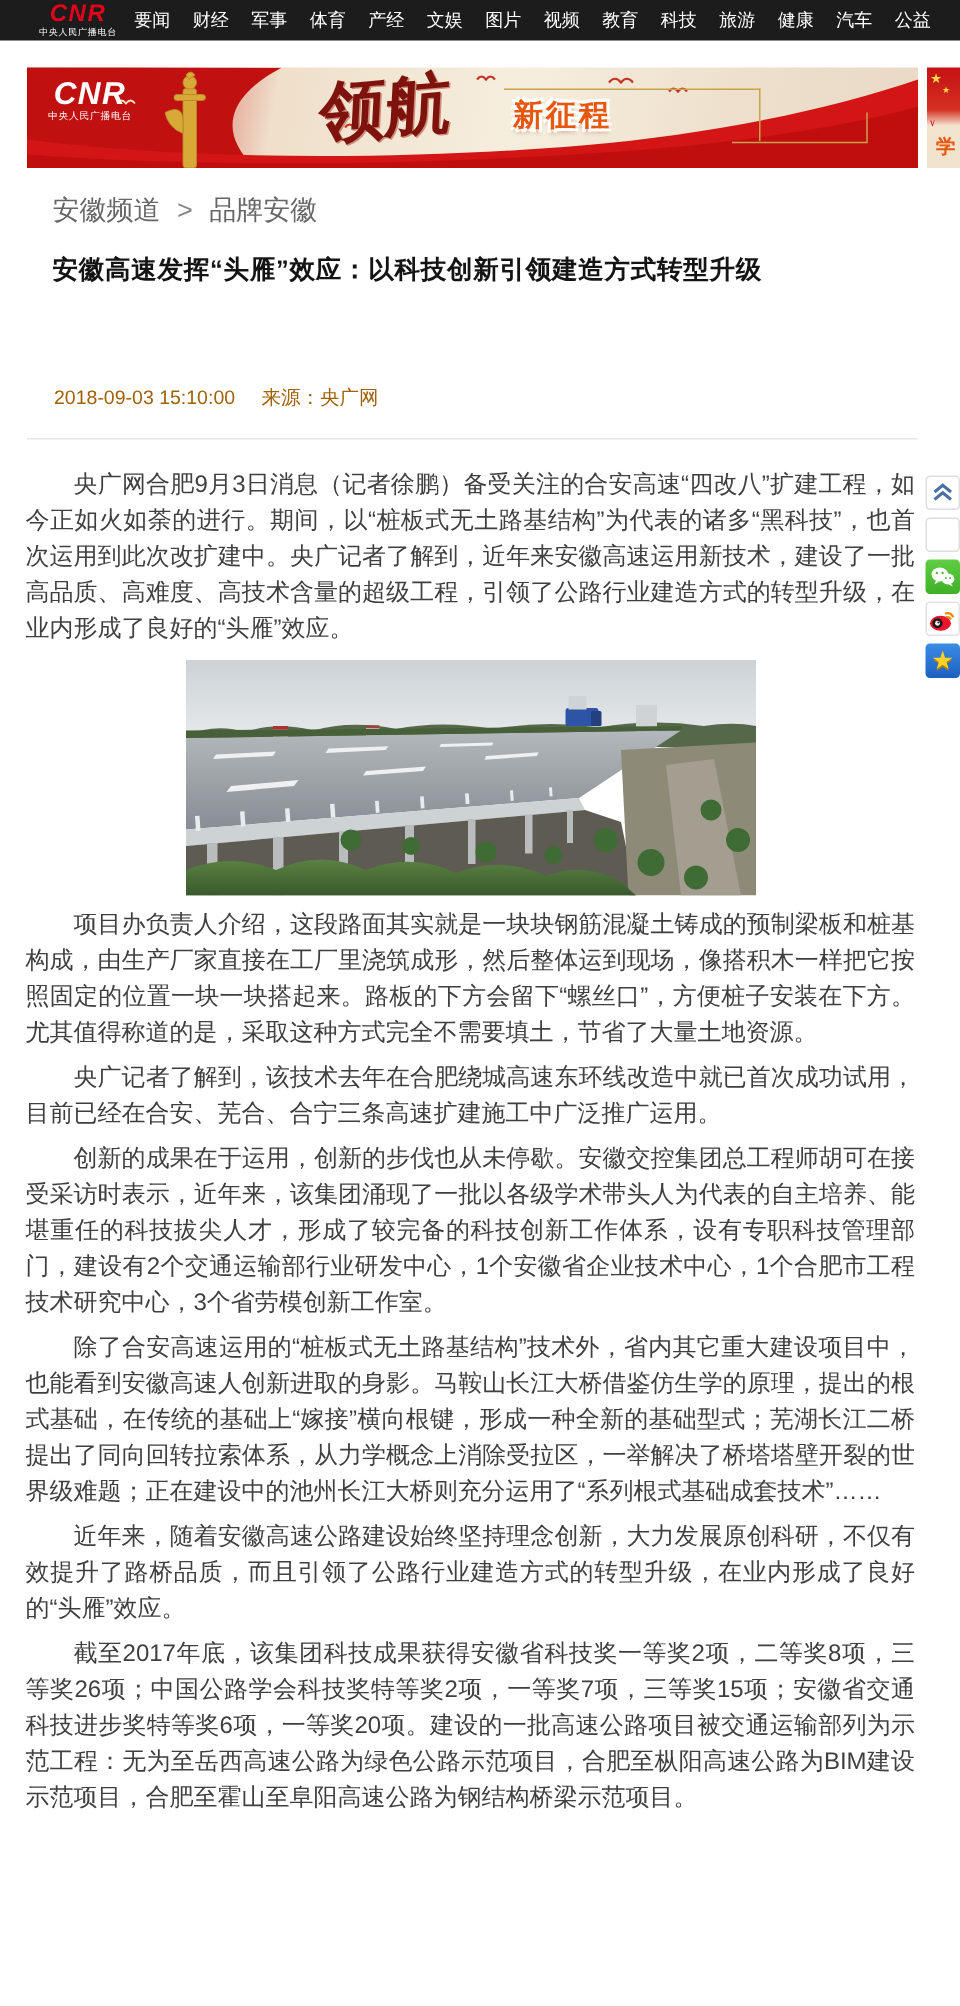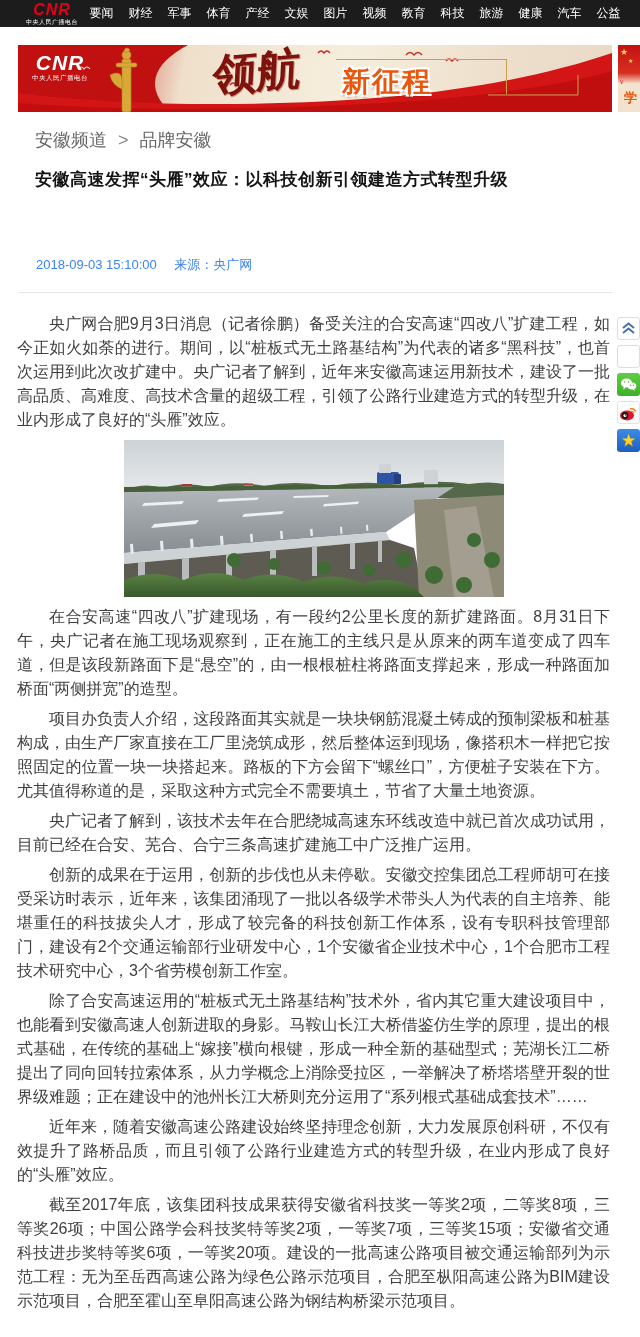--- a/index.html
+++ b/index.html
@@ -35,42 +35,42 @@
     font-size:44px;font-weight:900;color:#7e120c;
     transform:rotate(-5deg) skewX(-8deg);
     text-shadow:1px 1px 0 rgba(160,30,10,.45);
   }
   .banner .badge-frame{
     position:absolute;left:318px;top:14px;width:170px;height:34px;
     border-top:1px solid #c9a24e;border-right:1px solid #c9a24e;z-index:2;
   }
   .banner .badge{
     position:absolute;left:324px;top:18px;z-index:3;
-    font-size:28px;font-weight:900;color:#e8570e;letter-spacing:2px;
+    font-size:20px;font-weight:900;color:#e8570e;letter-spacing:2px;
     text-shadow:-2px -2px 0 #fff,2px -2px 0 #fff,-2px 2px 0 #fff,2px 2px 0 #fff,0 3px 3px rgba(120,20,0,.35);
   }
   .side-banner{
     position:absolute;left:618px;top:45px;width:22px;height:67px;overflow:hidden;
     background:linear-gradient(180deg,#c41212 0%,#d63022 42%,#f3e4cf 58%,#f1e2cd 100%);
   }
   .side-banner .star{position:absolute;left:2px;top:2px;color:#ffd84d;font-size:9px;}
   .side-banner .star2{position:absolute;left:10px;top:12px;color:#ffd84d;font-size:6px;}
   .side-banner .chtxt{position:absolute;left:6px;top:44px;color:#e8570e;font-size:13px;font-weight:bold;}
   .side-banner .bird{position:absolute;left:2px;top:32px;color:#d12;font-size:8px;}
   
   .crumb{position:absolute;left:35px;top:128px;font-size:18px;color:#666;}
   .crumb span{cursor:pointer;}
   .crumb .sep{margin:0 6px;color:#888;cursor:default;}
   
   .title{
     position:absolute;left:35px;top:160px;width:565px;
     font-size:17px;font-weight:bold;color:#141414;line-height:39px;
     letter-spacing:.5px;
   }
-  .meta{position:absolute;left:36px;top:256px;font-size:13px;color:#3b82f6;}
+  .meta{position:absolute;left:36px;top:256px;font-size:13px;color:#a16207;}
   .meta .src{margin-left:14px;}
   .rule{position:absolute;left:18px;top:292px;width:594px;height:1px;background:#e6e6e6;}
   
   .article{
     position:absolute;left:17px;top:306px;width:593px;
     font-size:16px;color:#3f3f3f;line-height:24px;text-align:justify;
   }
   .article p{margin:6px 0;text-indent:2em;}
   .figure{width:380px;margin:8px auto;display:block;}
   
@@ -247,21 +247,20 @@
       <circle cx="200" cy="128" r="7"></circle>
         <circle cx="245" cy="130" r="6"></circle>
       <circle cx="280" cy="120" r="8"></circle>
         <circle cx="310" cy="135" r="9"></circle>
       <circle cx="350" cy="100" r="7"></circle>
         <circle cx="368" cy="120" r="8"></circle>
       <circle cx="340" cy="145" r="8"></circle>
     </g>
   </svg>
 
-  <p>在合安高速“四改八”扩建现场，有一段约2公里长度的新扩建路面。8月31日下午，央广记者在施工现场观察到，正在施工的主线只是从原来的两车道变成了四车道，但是该段新路面下是“悬空”的，由一根根桩柱将路面支撑起来，形成一种路面加桥面“两侧拼宽”的造型。</p>
   <p>项目办负责人介绍，这段路面其实就是一块块钢筋混凝土铸成的预制梁板和桩基构成，由生产厂家直接在工厂里浇筑成形，然后整体运到现场，像搭积木一样把它按照固定的位置一块一块搭起来。路板的下方会留下“螺丝口”，方便桩子安装在下方。尤其值得称道的是，采取这种方式完全不需要填土，节省了大量土地资源。</p>
   <p>央广记者了解到，该技术去年在合肥绕城高速东环线改造中就已首次成功试用，目前已经在合安、芜合、合宁三条高速扩建施工中广泛推广运用。</p>
   <p>创新的成果在于运用，创新的步伐也从未停歇。安徽交控集团总工程师胡可在接受采访时表示，近年来，该集团涌现了一批以各级学术带头人为代表的自主培养、能堪重任的科技拔尖人才，形成了较完备的科技创新工作体系，设有专职科技管理部门，建设有2个交通运输部行业研发中心，1个安徽省企业技术中心，1个合肥市工程技术研究中心，3个省劳模创新工作室。</p>
   <p>除了合安高速运用的“桩板式无土路基结构”技术外，省内其它重大建设项目中，也能看到安徽高速人创新进取的身影。马鞍山长江大桥借鉴仿生学的原理，提出的根式基础，在传统的基础上“嫁接”横向根键，形成一种全新的基础型式；芜湖长江二桥提出了同向回转拉索体系，从力学概念上消除受拉区，一举解决了桥塔塔壁开裂的世界级难题；正在建设中的池州长江大桥则充分运用了“系列根式基础成套技术”……</p>
   <p>近年来，随着安徽高速公路建设始终坚持理念创新，大力发展原创科研，不仅有效提升了路桥品质，而且引领了公路行业建造方式的转型升级，在业内形成了良好的“头雁”效应。</p>
   <p>截至2017年底，该集团科技成果获得安徽省科技奖一等奖2项，二等奖8项，三等奖26项；中国公路学会科技奖特等奖2项，一等奖7项，三等奖15项；安徽省交通科技进步奖特等奖6项，一等奖20项。建设的一批高速公路项目被交通运输部列为示范工程：无为至岳西高速公路为绿色公路示范项目，合肥至枞阳高速公路为BIM建设示范项目，合肥至霍山至阜阳高速公路为钢结构桥梁示范项目。</p>
 </div>
 
 <div class="sharebar">
   <div class="tool box" title="回到顶部">

